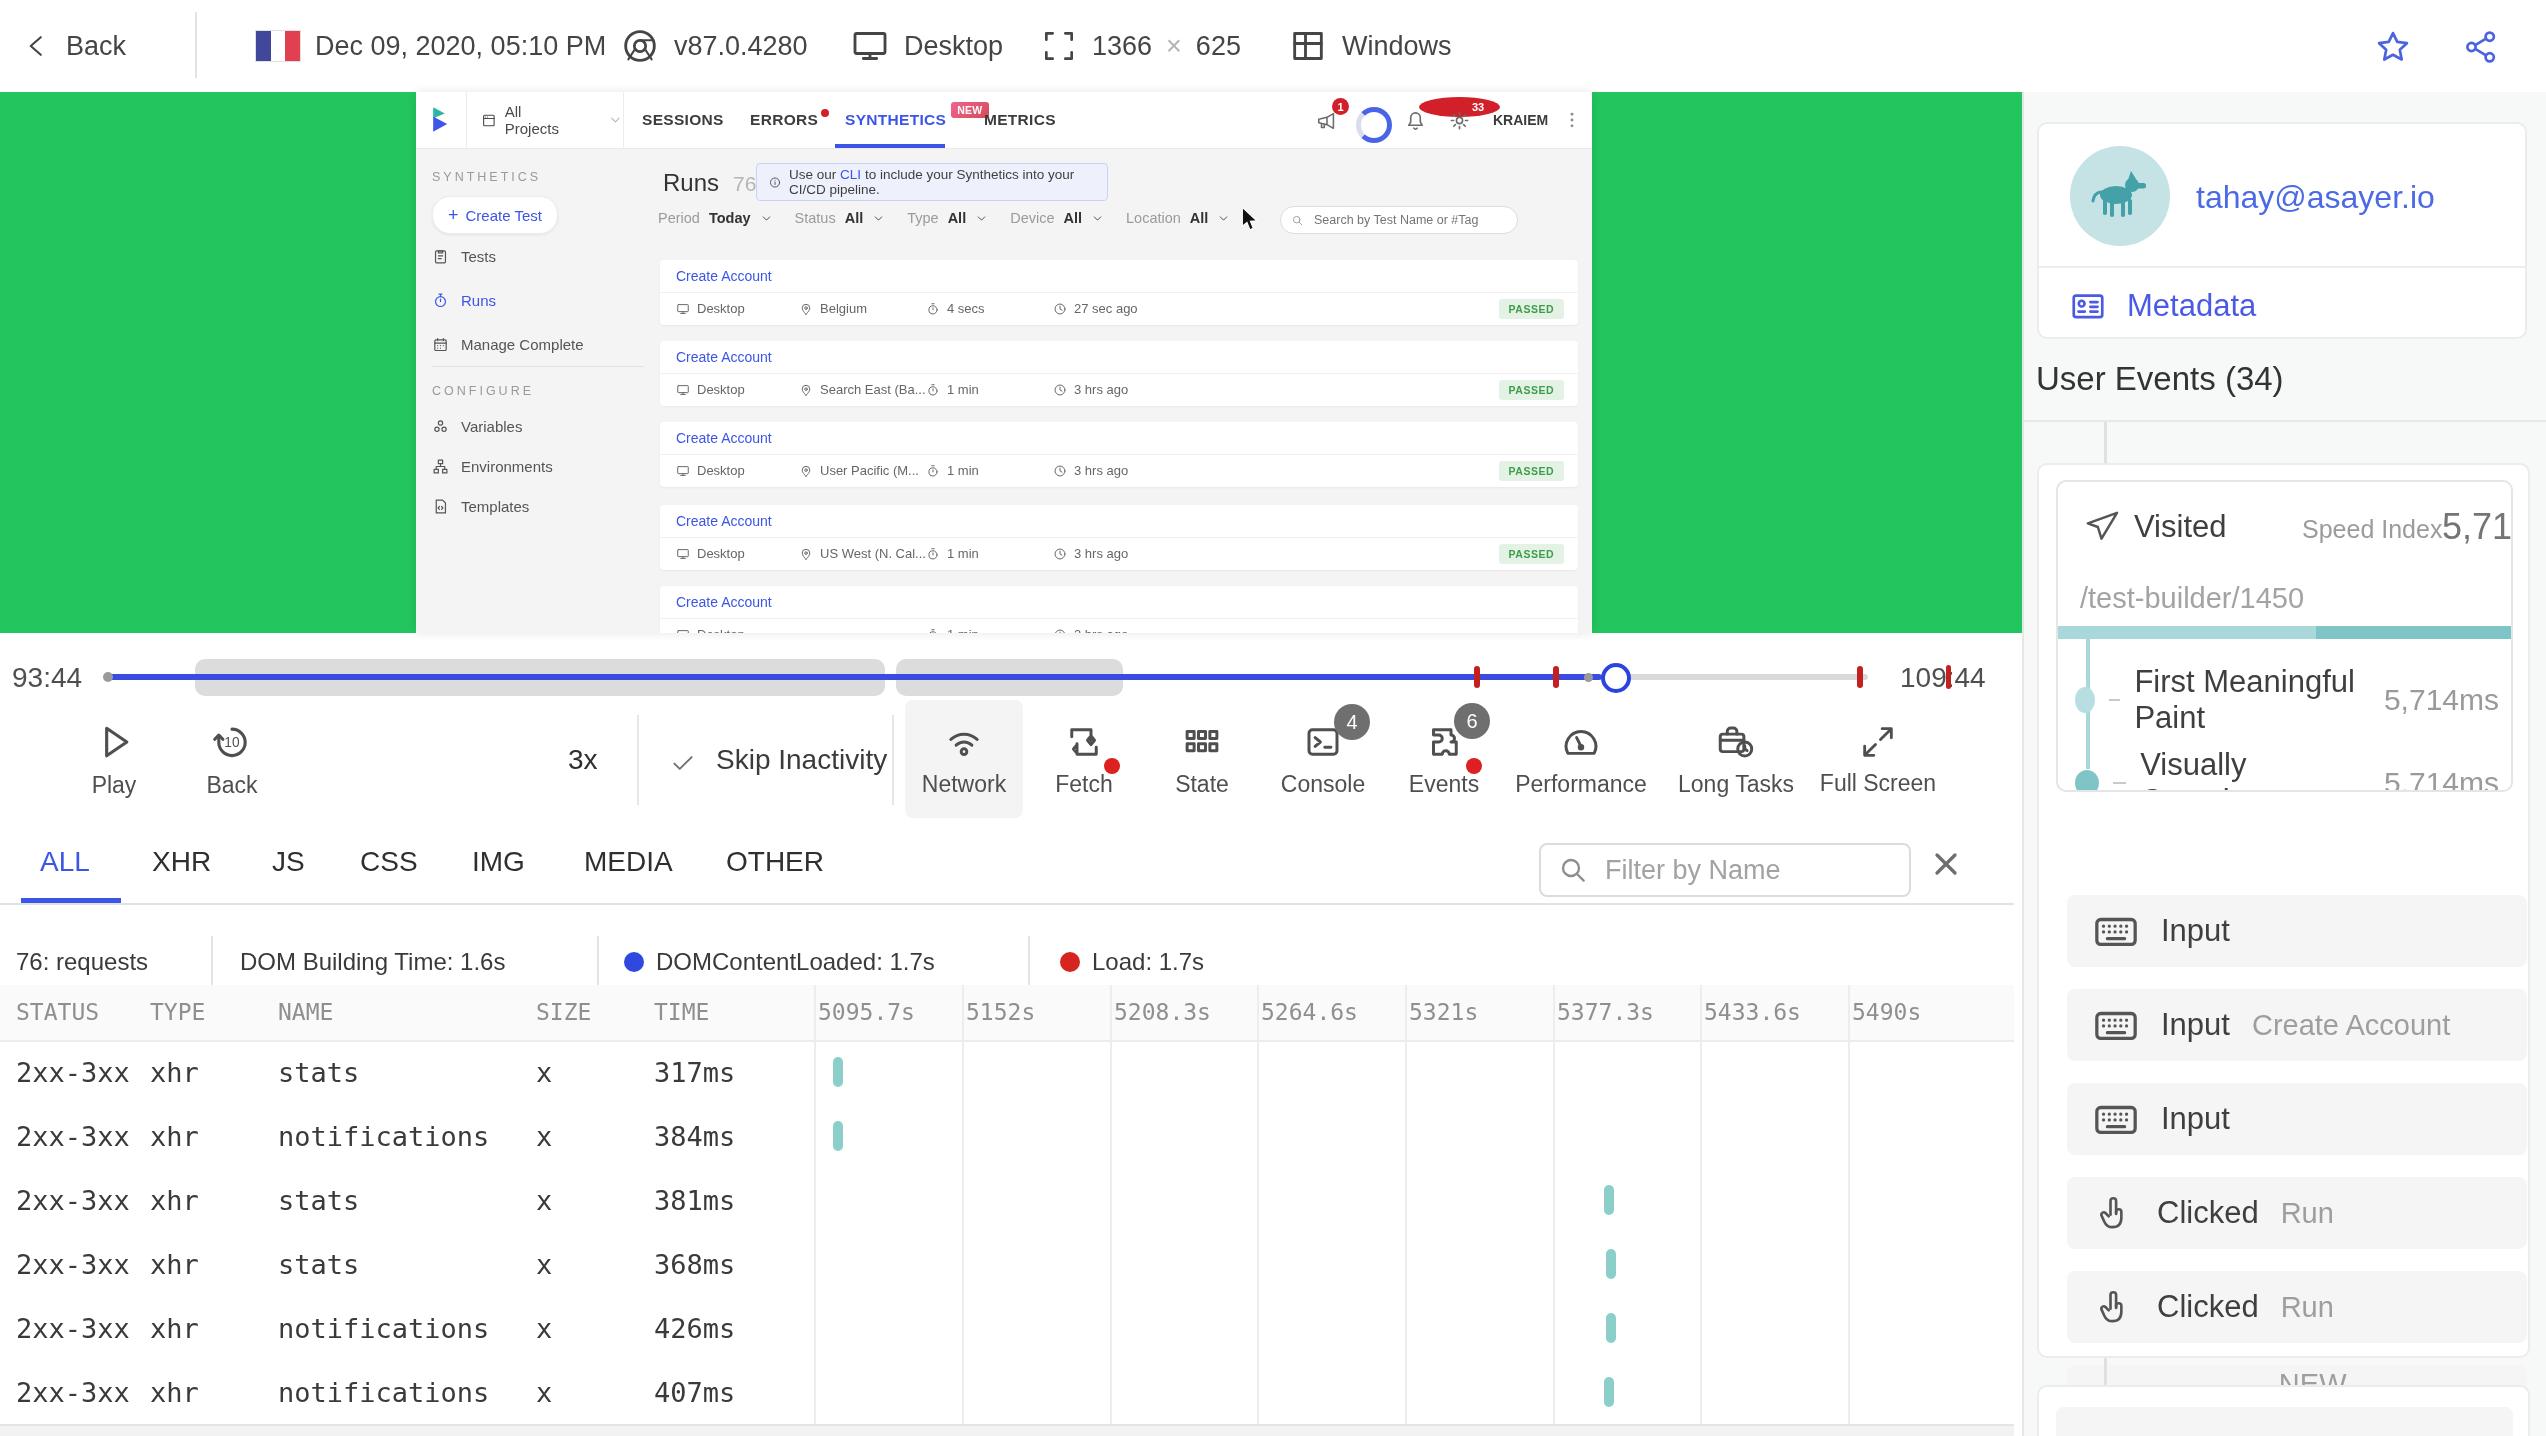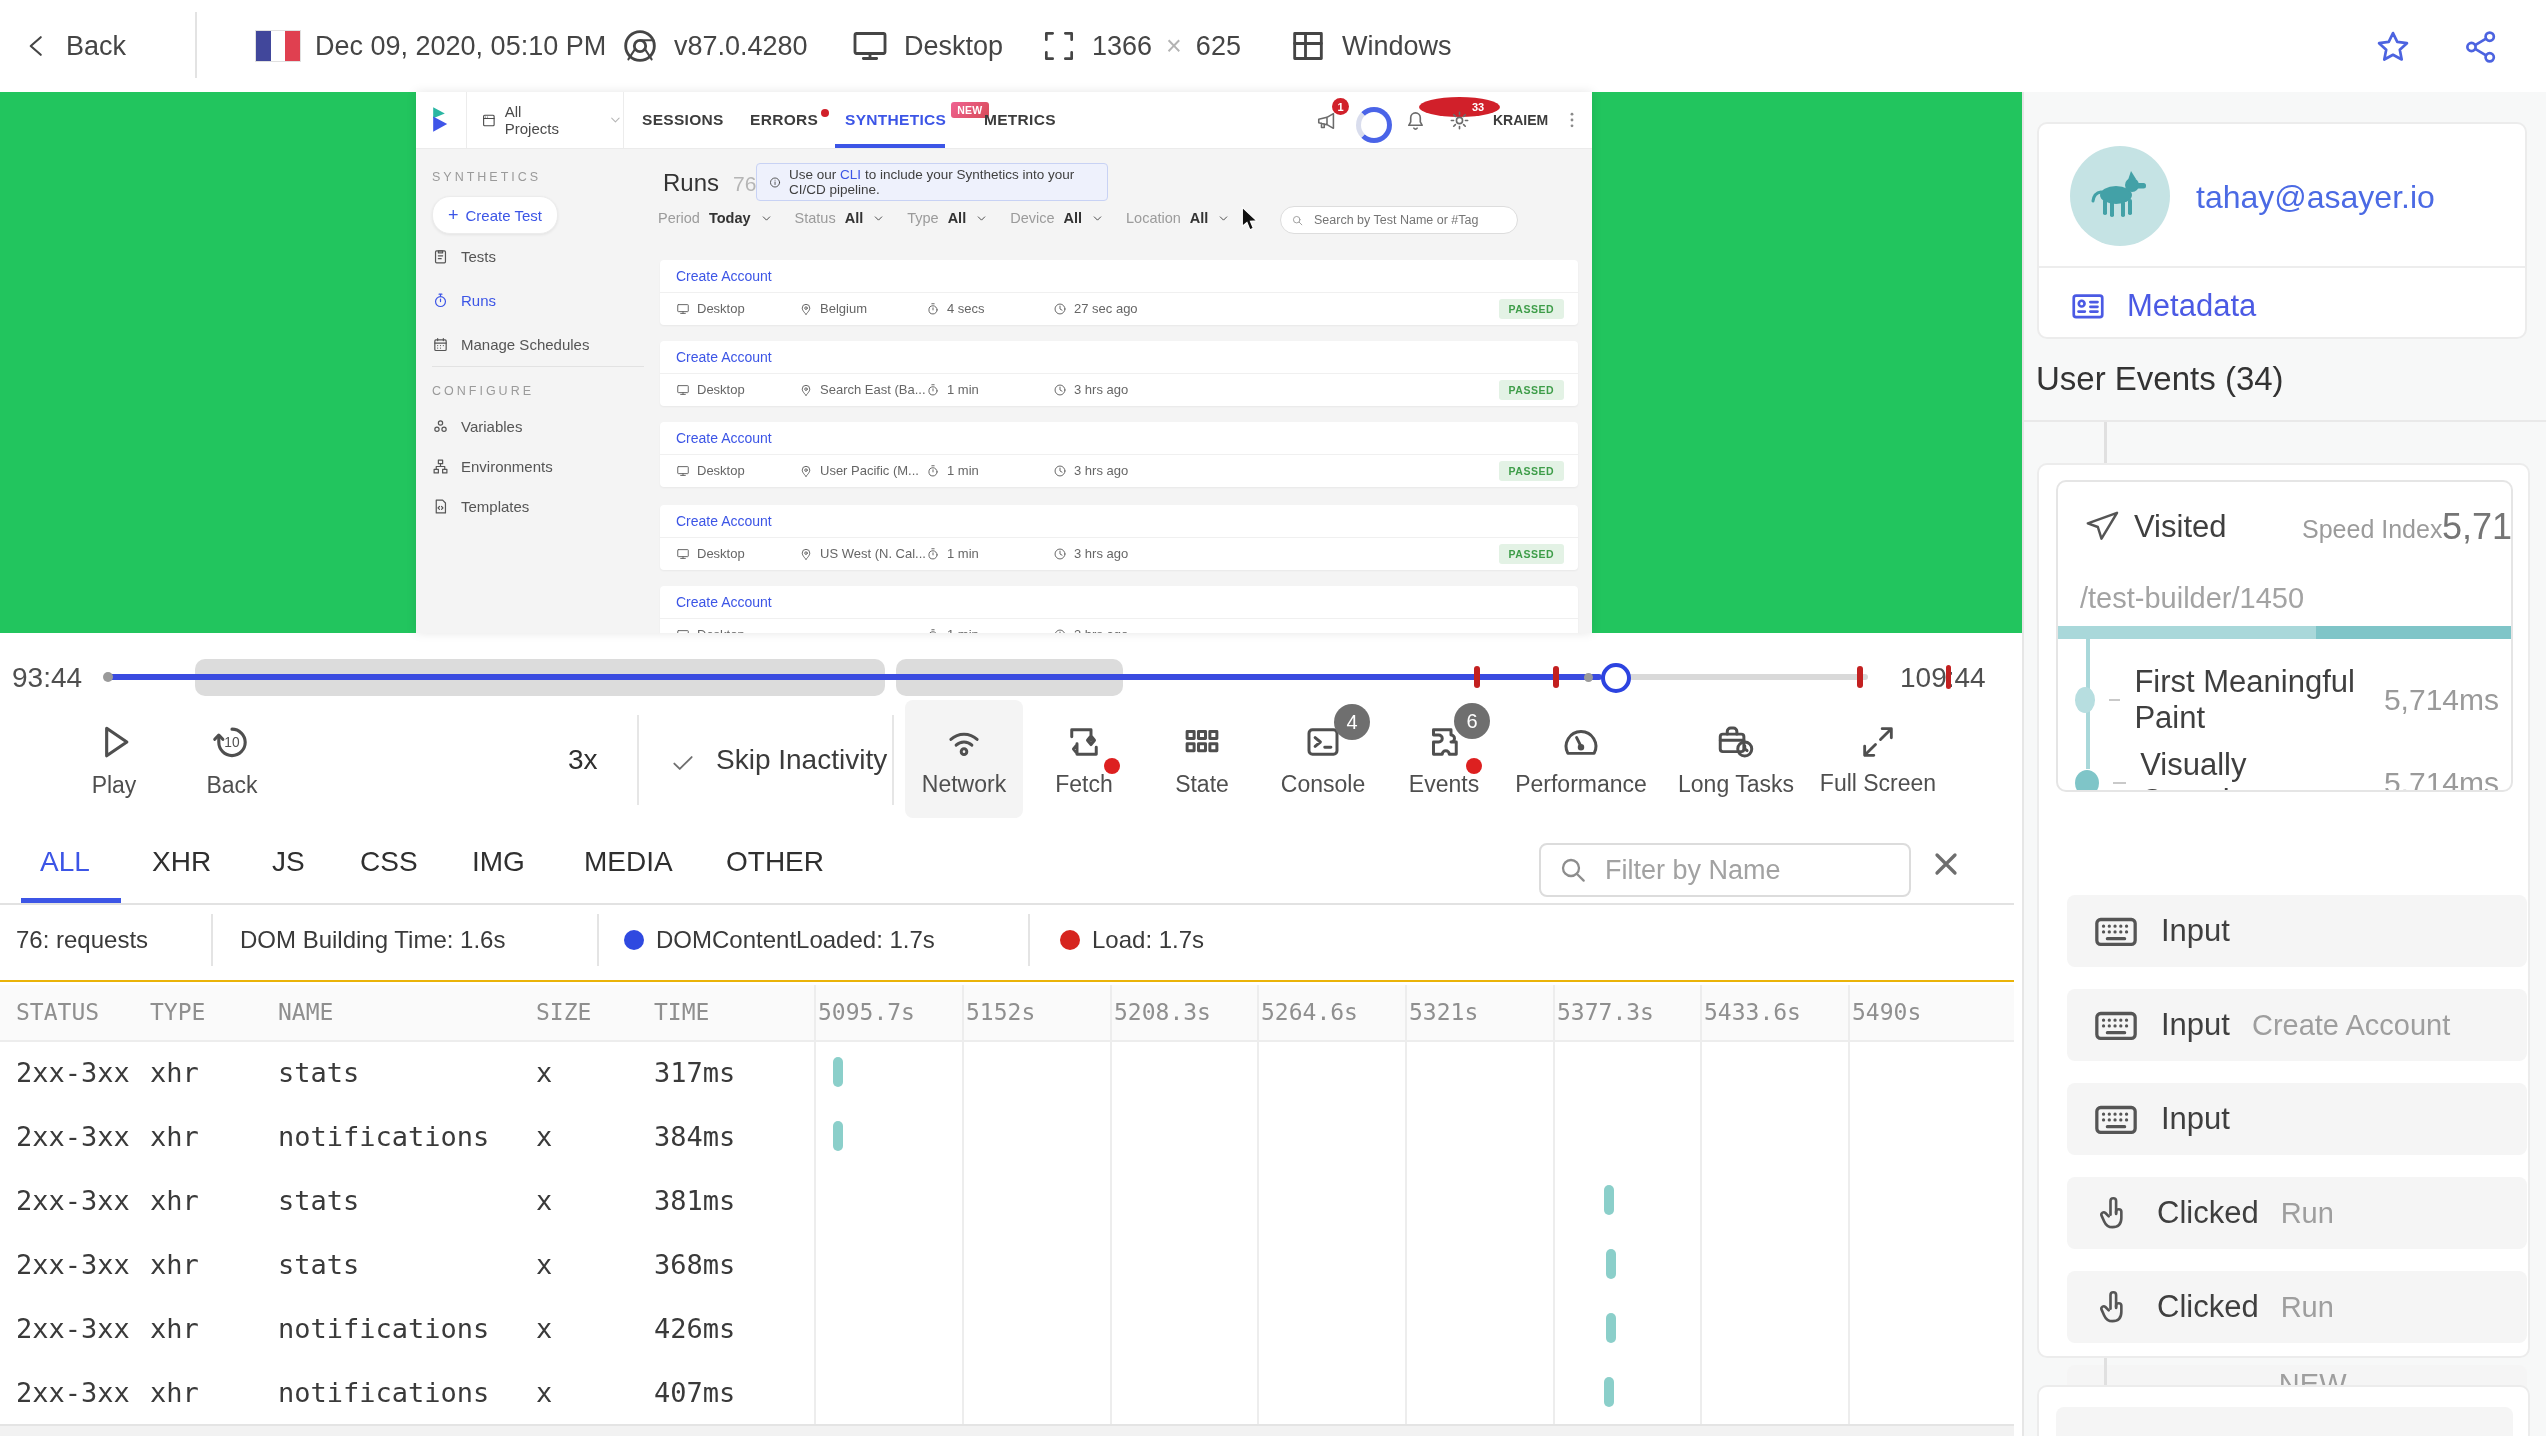--- a/index.html
+++ b/index.html
@@ -43,21 +43,21 @@
   .red-dot{position:absolute;width:16px;height:16px;border-radius:50%;background:#dd2020;}
   .vdiv{position:absolute;top:715px;height:90px;width:2px;background:#e6e6e6;}
   
   .ntab{position:absolute;top:820px;height:84px;display:flex;align-items:center;font-size:28px;font-weight:500;color:#2f2f2f;}
   .ntab.active{color:#3c55e6;}
   .tab-underline{position:absolute;left:21px;top:898px;width:100px;height:6px;background:#3c55e6;}
   .tabs-border{position:absolute;left:0;top:903px;width:2014px;height:2px;background:#e2e2e2;}
   .filter-box{position:absolute;left:1539px;top:843px;width:372px;height:54px;border:2px solid #dcdcdc;border-radius:8px;display:flex;align-items:center;gap:14px;padding-left:16px;box-sizing:border-box;background:#fff;}
   .filter-box input{border:none;outline:none;font-size:27px;color:#444;width:280px;font-family:"Liberation Sans",sans-serif;background:transparent;}
   .filter-box input::placeholder{color:#a2a2a2;}
-  .stats-row{position:absolute;left:0;top:900px;width:2014px;height:80px;border-bottom:2px solid #eab308;}
+  .stats-row{position:absolute;left:0;top:922px;width:2014px;height:80px;border-bottom:2px solid #4c1d95;}
   .stat{position:absolute;top:0;height:80px;display:flex;align-items:center;gap:12px;font-size:24px;color:#3a3a3a;}
   .stat-div{position:absolute;top:14px;height:52px;width:2px;background:#e4e4e4;}
   .dot{width:20px;height:20px;border-radius:50%;}
   .thead{position:absolute;left:0;top:985px;width:2014px;height:55px;background:#fafafa;border-bottom:2px solid #ededed;font-family:"DejaVu Sans Mono",monospace;font-size:23px;color:#8f8f8f;}
   .thead span{position:absolute;top:14px;}
   .gridline{position:absolute;top:985px;width:2px;height:439px;background:#ededed;}
   .nrow{position:absolute;left:0;width:2014px;height:64px;font-family:"DejaVu Sans Mono",monospace;font-size:27px;color:#3a3a3a;}
   .nrow span{position:absolute;top:17px;}
   .wbar{position:absolute;top:17px;width:10px;height:30px;border-radius:5px;background:#8bcfca;}
   .hscroll{position:absolute;left:0;top:1424px;width:2014px;height:12px;background:#f2f2f2;border-top:2px solid #e4e4e4;}
@@ -206,21 +206,21 @@
               <circle cx="12" cy="13.5" r="7"></circle>
               <path d="M12 10v3.5M10 3h4M12 3v3.5"></path>
             </svg>
           <span>Runs</span>
         </div>
         <div class="side-item" style="top:244px;">
           <svg class="ic" width="17" height="17" viewBox="0 0 24 24">
               <rect x="4" y="5.5" width="16" height="15" rx="1.5"></rect>
               <path d="M4 10h16M8 3.5v3M16 3.5v3M8 13.5h.01M12 13.5h.01M16 13.5h.01M8 17h.01M12 17h.01"></path>
             </svg>
-          <span>Manage Schedules</span>
+          <span>Manage Complete</span>
         </div>
         <div class="abs" style="left:16px;top:274px;width:212px;height:1px;background:#e2e2e2;"></div>
         <span class="side-label" style="top:292px;">CONFIGURE</span>
         <div class="side-item" style="top:326px;">
           <svg class="ic" width="17" height="17" viewBox="0 0 24 24">
               <circle cx="12" cy="7" r="3"></circle>
               <circle cx="7" cy="16" r="3"></circle>
               <circle cx="17" cy="16" r="3"></circle>
             </svg>
           <span>Variables</span>

